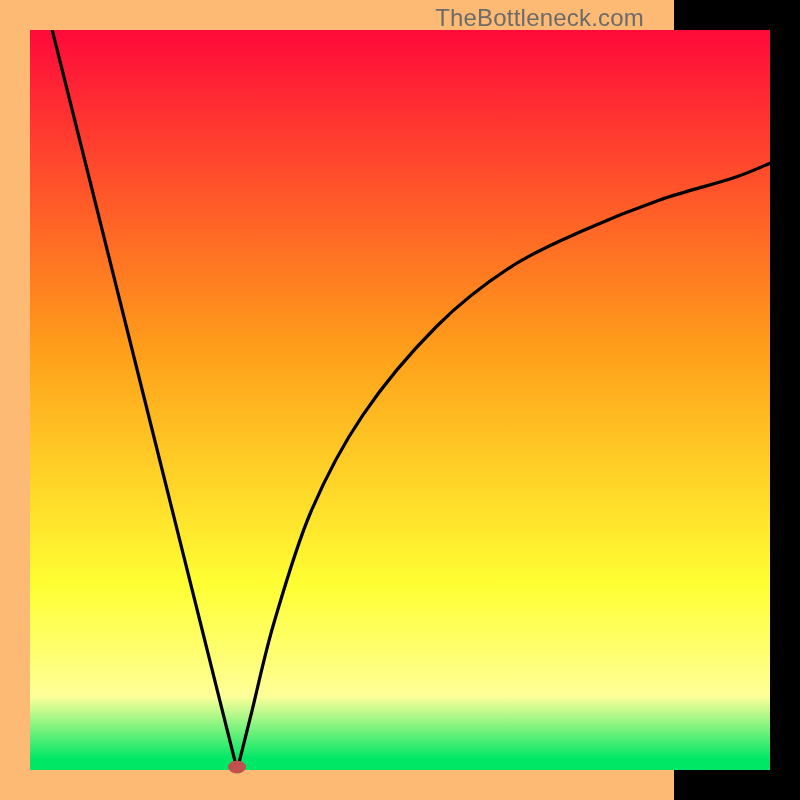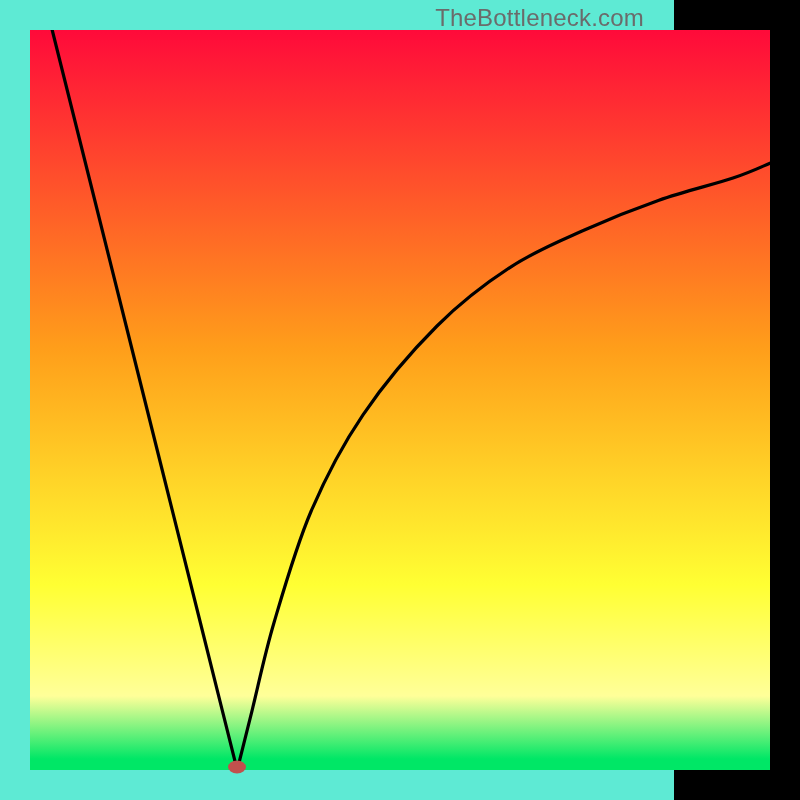--- a/index.html
+++ b/index.html
@@ -8,21 +8,21 @@
     width: 800px;
     height: 800px;
     overflow: hidden;
     background: #000;
     font-family: Arial, Helvetica, sans-serif;
   }
   .frame {
     position: relative;
     width: 674px;
     height: 800px;
-    background: #5eead4;
+    background: #fdba74;
   }
   .plot-area {
     position: absolute;
     left: 30px;
     top: 30px;
     width: 740px;
     height: 740px;
   }
   .gradient-bg {
     position: absolute;

